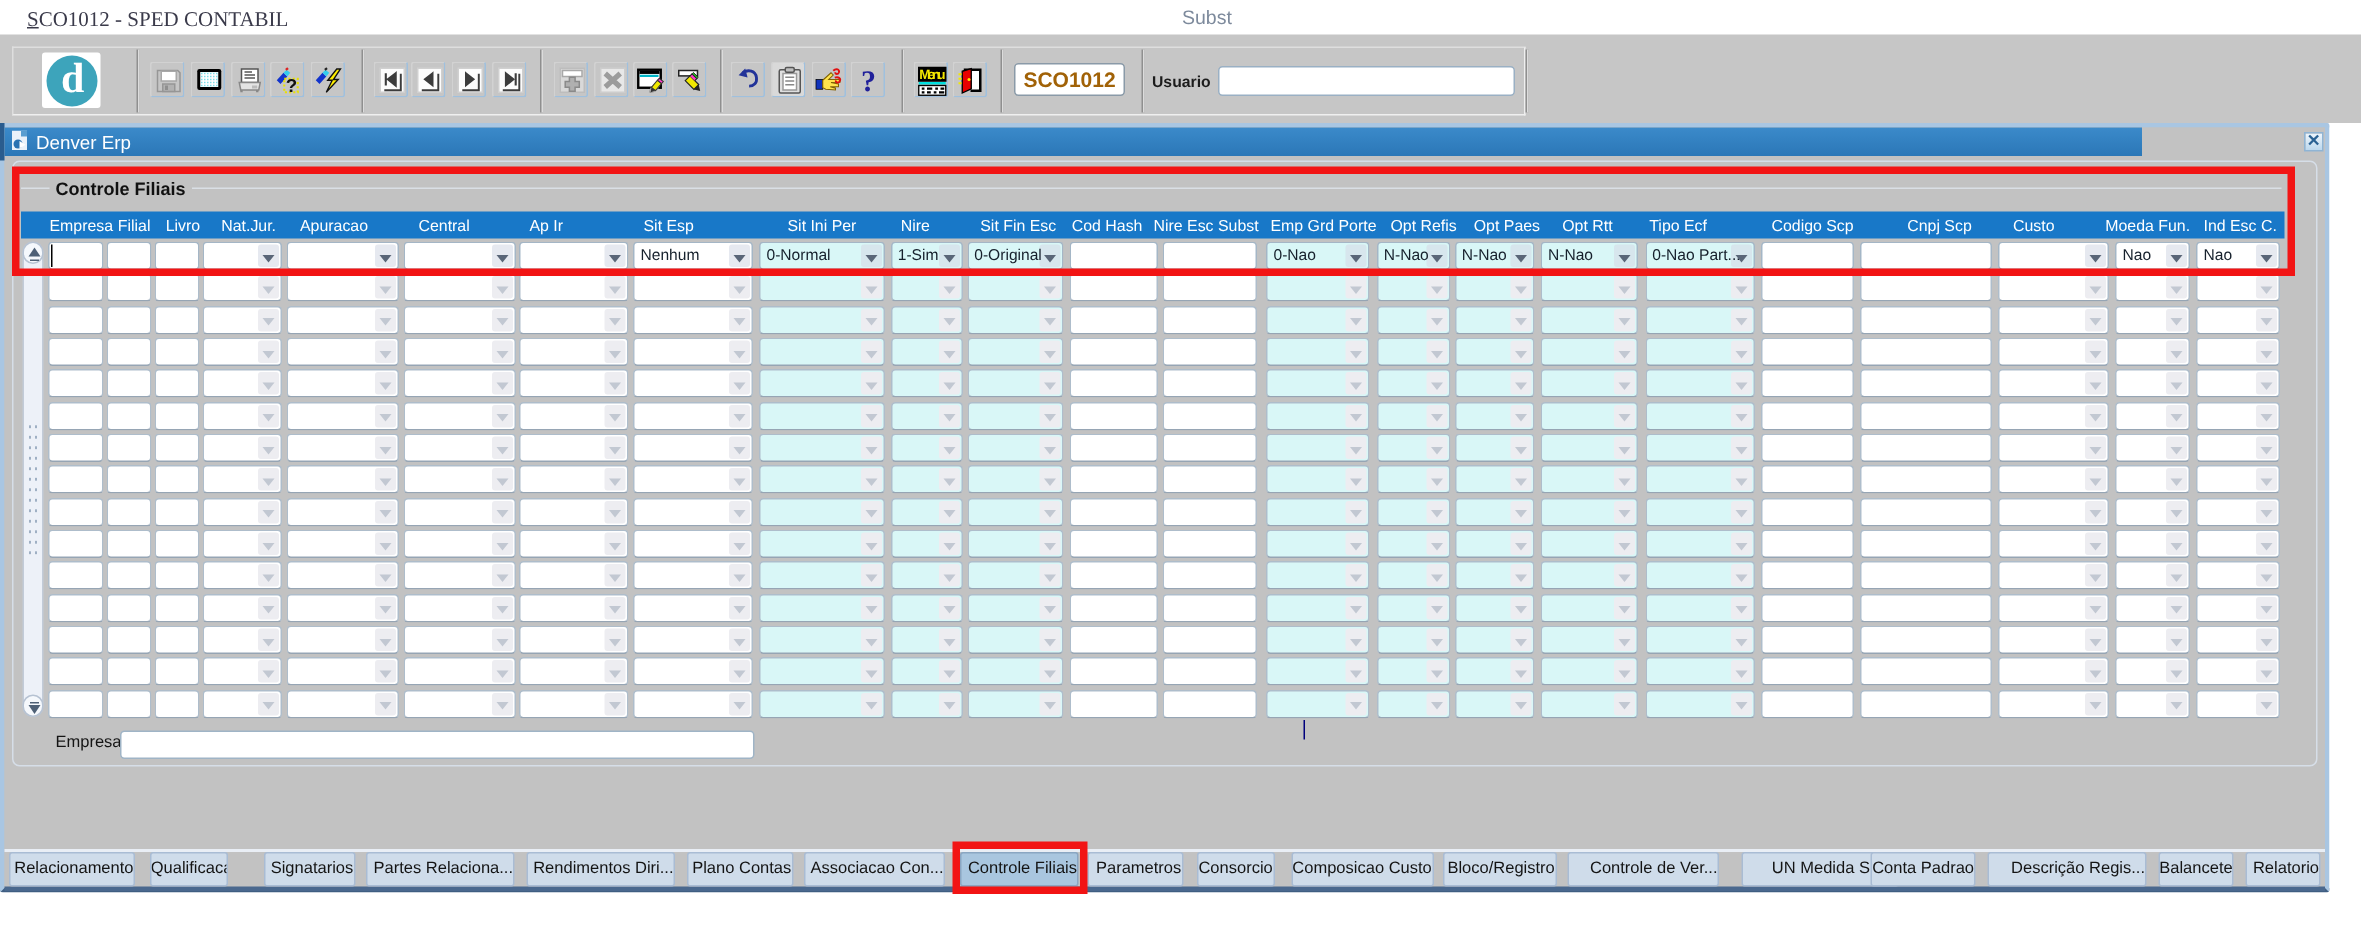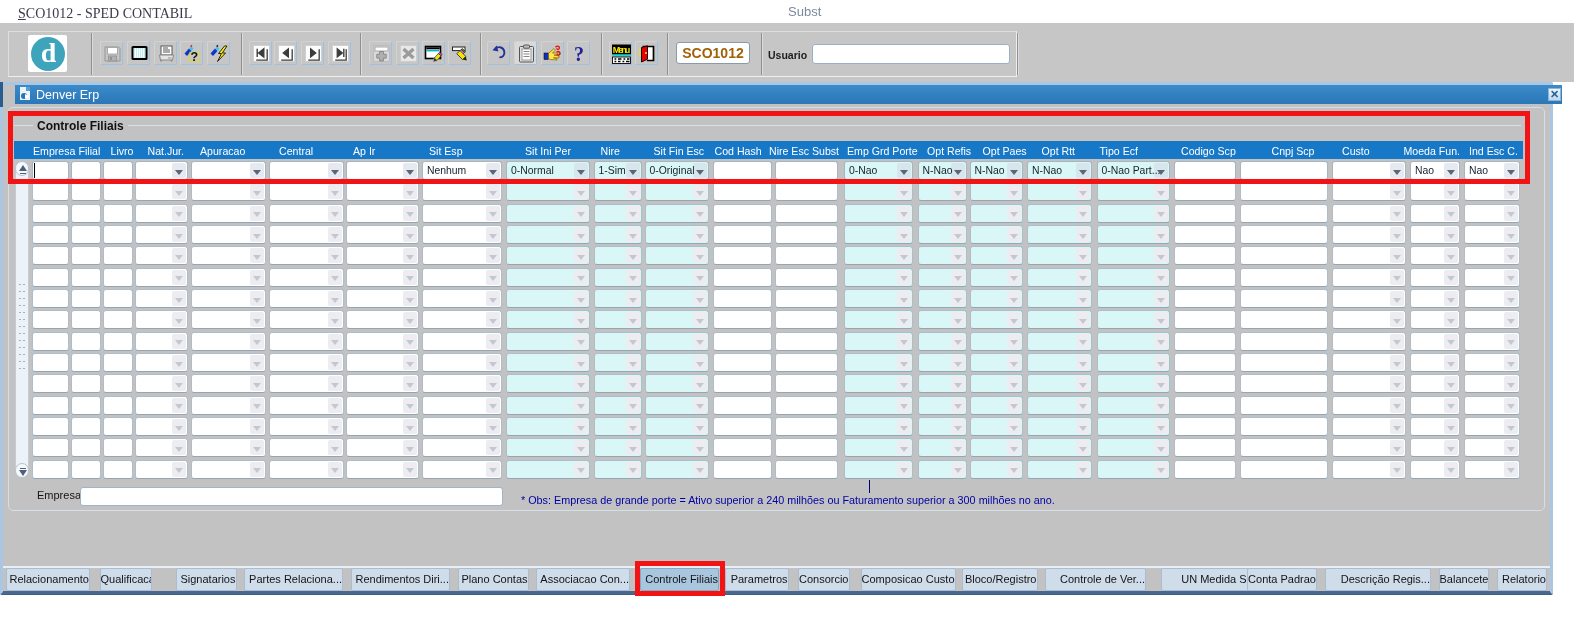--- a/index.html
+++ b/index.html
@@ -15,21 +15,21 @@
 .tbtn{top:18px;width:23px;height:24px;background:#c6c6c6;border:1px solid #d2d2d2;border-bottom-color:#9fc0de;border-right-color:#9fc0de;border-radius:2px}
 .tbtn svg{position:absolute;left:1px;top:2px}
 #logo{left:28px;top:12px;width:39px;height:37px;background:#fff;border-radius:2px}
 #logo .circ{position:absolute;left:2.5px;top:1.5px;width:34px;height:34px;border-radius:50%;background:#3da4bb}
 #logo .d{position:absolute;left:1px;top:2px;width:39px;text-align:center;font-size:28px;font-weight:bold;color:#fff;font-family:"Liberation Serif",serif}
 #scobox{left:676px;top:19px;width:74px;height:22px;background:#fff;border:1px solid #8a9aa8;border-radius:3px;text-align:center;font-size:14px;font-weight:bold;color:#a16207;line-height:21px}
 #usr{left:768px;top:26px;font-size:10.5px;color:#1c1c1c;font-weight:bold}
 #usrbox{left:812px;top:21px;width:198px;height:20px;background:#fff;border:1px solid #9ab0c4;border-radius:3px}
 
 #win{left:0;top:82px;width:1553px;height:513px;background:#c2c2c2;border:3px solid #a9c6e2;border-bottom:3px solid #3f5e82;border-radius:2px}
-#tbar{left:12px;top:0px;width:1547px;height:19px;background:linear-gradient(#3b8aca,#2b77b7)}
+#tbar{left:0px;top:0px;width:1425px;height:19px;background:linear-gradient(#3b8aca,#2b77b7)}
 #tbar .txt{position:absolute;left:21px;top:2.5px;color:#fff;font-size:12.5px}
 #wicon{left:4px;top:2px;width:13px;height:14px}
 #closeb{left:1533px;top:3px;width:13px;height:13px;background:linear-gradient(#eef5fb,#bcd8ee);border:1px solid #8fb4d4;color:#2a6294;font-size:11px;font-weight:bold;line-height:11px;text-align:center}
 #panel{left:5px;top:22px;width:1537px;height:404px;border:1px solid #d6dee8;border-radius:5px}
 
 .gline{left:11px;top:40px;width:1507px;height:1px;background:#dadfe5}
 #gtitle{left:30px;top:34px;font-size:12px;font-weight:bold;color:#111;background:#c2c2c2;padding:0 4px}
 #ghead{left:11px;top:56px;width:1509px;height:18px;background:#1878c8}
 .hl{position:absolute;top:59.5px;font-size:10.6px;color:#fff;white-space:pre}
 
@@ -672,21 +672,20 @@
       <span class="cell k18"></span>
       <span class="cell k19"></span>
       <span class="cell k20 cb"></span>
       <span class="cell k21 cb"></span>
       <span class="cell k22 cb"></span>
 </div>
 <div class="abs" id="caret"></div>
 <div class="abs redbox" style="left:5px;top:26px;width:1522px;height:73px"></div>
 <div class="abs" id="emplbl">Empresa</div>
 <div class="abs" id="empfld"></div>
-<div class="abs" id="obs">* Obs: Empresa de grande porte = Ativo superior a 240 milhões ou Faturamento superior a 300 milhões no ano.</div>
 <div class="abs" id="cursor2"></div>
 <div class="abs" id="tabsep"></div>
 <div class="tab" style="left:3px;width:84px;line-height:21px">Relacionamento</div>
 <div class="tab" style="left:96.5px;width:52px;line-height:21px">Qualificacao</div>
 <div class="tab" style="left:172.5px;width:61px;line-height:21px">Signatarios</div>
 <div class="tab" style="left:241px;width:99px;line-height:21px">Partes Relaciona...</div>
 <div class="tab" style="left:347.5px;width:99.5px;line-height:21px">Rendimentos Diri...</div>
 <div class="tab" style="left:454.5px;width:71px;line-height:21px">Plano Contas</div>
 <div class="tab" style="left:533px;width:94px;line-height:21px">Associacao Con...</div>
 <div class="tab act" style="left:636.5px;width:79.5px;line-height:21px">Controle Filiais</div>

